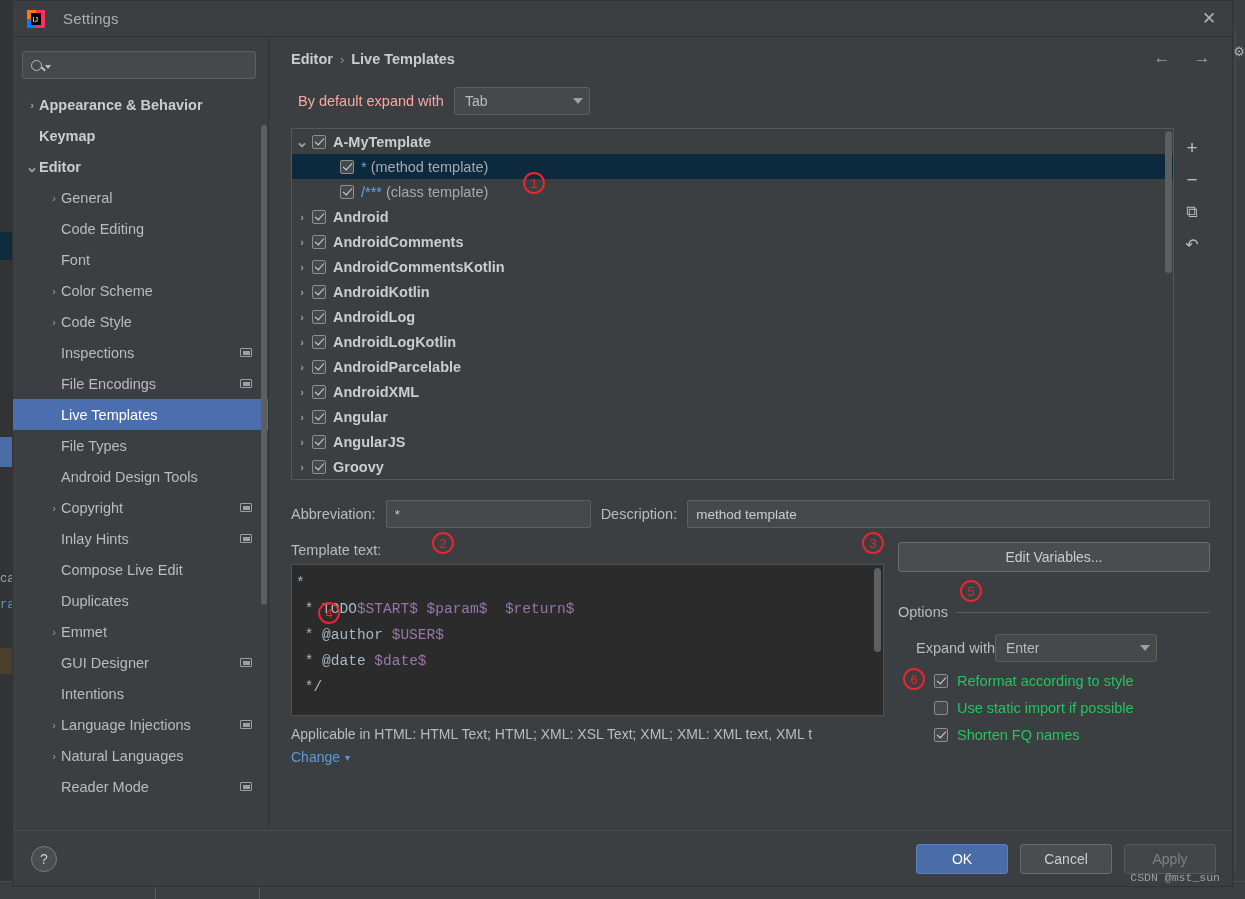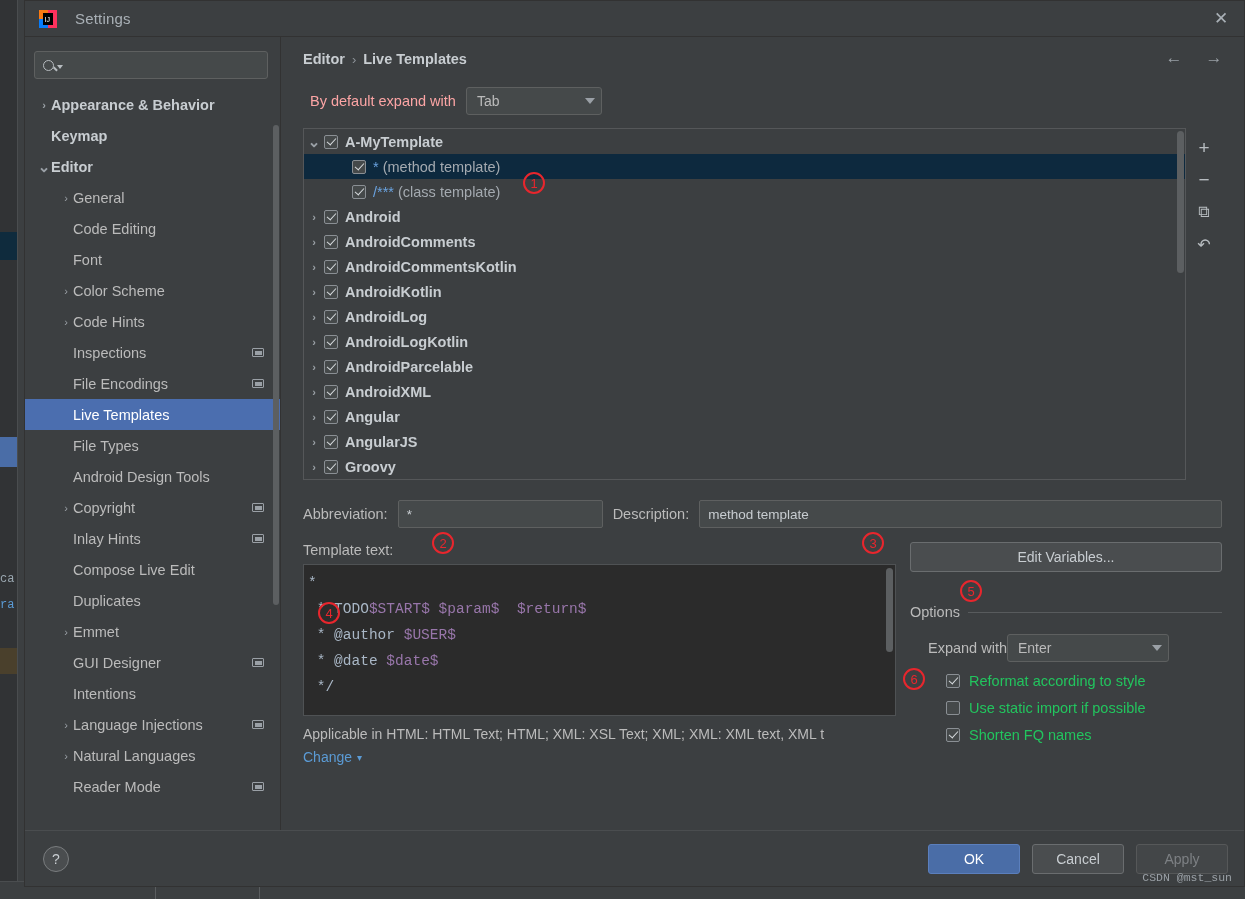--- a/index.html
+++ b/index.html
@@ -18,21 +18,21 @@
   #bg-left-txt1 { position: absolute; left: 0; top: 572px; width: 17px; font-size: 12px; color: #9aa7b0; font-family: "Liberation Mono", monospace; }
   #bg-left-txt2 { position: absolute; left: 0; top: 598px; width: 17px; font-size: 12px; color: #5b9bd5; font-family: "Liberation Mono", monospace; }
   #bg-left-brown { position: absolute; left: 0; top: 648px; width: 17px; height: 26px; background: #4a402c; }
   #bg-bottom-bar { position: absolute; left: 0; bottom: 0; width: 1245px; height: 18px; background: #3c3f41; border-top: 1px solid #4a4d4f; }
   #bg-bottom-seg { position: absolute; left: 155px; bottom: 0; width: 105px; height: 18px; border-left: 1px solid #5a5d5f; border-right: 1px solid #5a5d5f; }
   #bg-right-strip { position: absolute; right: 0; top: 30px; width: 10px; height: 840px; background: #3c3f41; border-left: 1px solid #4a4d4f; }
   #bg-right-icon { position: absolute; right: 0px; top: 44px; font-size: 13px; color: #a9b0b6; }
 
   
   #dialog {
-    position: absolute; left: 24px; top: 0; width: 1221px; height: 887px;
+    position: absolute; left: 12px; top: 0; width: 1221px; height: 887px;
     background: #3c3f41; border: 1px solid #323232;
     display: flex; flex-direction: column;
   }
   #titlebar {
     height: 36px; background: #3c3f41; display: flex; align-items: center;
     border-bottom: 1px solid #323232; flex: 0 0 36px; position: relative;
   }
   #app-icon { width: 18px; height: 18px; margin-left: 14px; position: relative; }
   #win-title { margin-left: 18px; font-size: 15px; color: #a9b0b6; letter-spacing: .2px; }
   #close-btn {
@@ -263,21 +263,21 @@
           <div class="nav-item" style="padding-left: 34px;">
             <span class="nav-arrow"></span>
             <span class="nav-label">Font</span>
           </div>
           <div class="nav-item" style="padding-left: 34px;">
             <span class="nav-arrow">›</span>
             <span class="nav-label">Color Scheme</span>
           </div>
           <div class="nav-item" style="padding-left: 34px;">
             <span class="nav-arrow">›</span>
-            <span class="nav-label">Code Hints</span>
+            <span class="nav-label">Code Style</span>
           </div>
           <div class="nav-item" style="padding-left: 34px;">
             <span class="nav-arrow"></span>
             <span class="nav-label">Inspections</span>
             <span class="nav-badge"></span>
           </div>
           <div class="nav-item" style="padding-left: 34px;">
             <span class="nav-arrow"></span>
             <span class="nav-label">File Encodings</span>
             <span class="nav-badge"></span>

